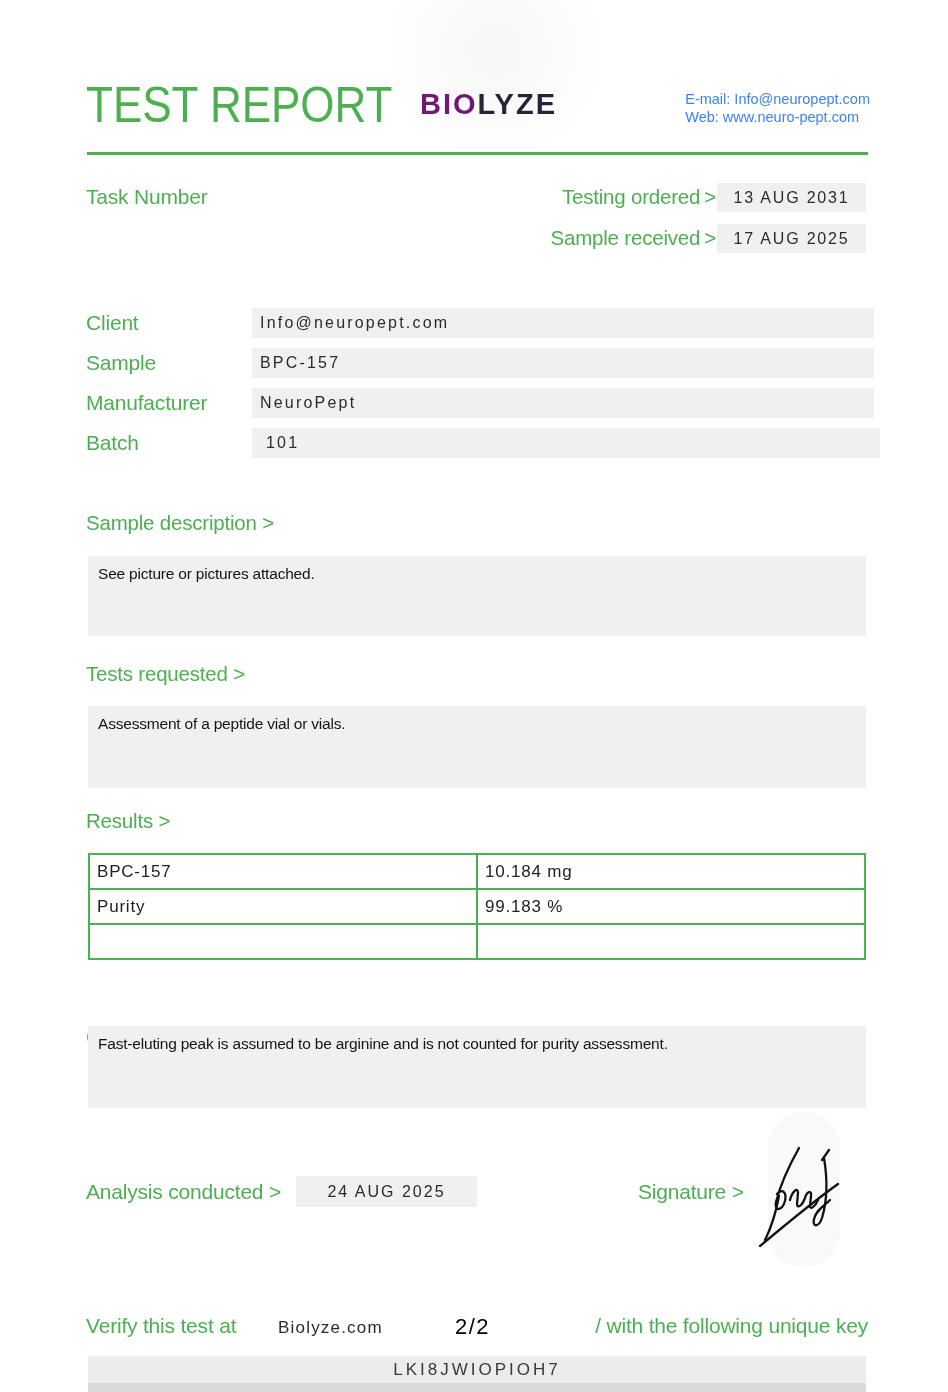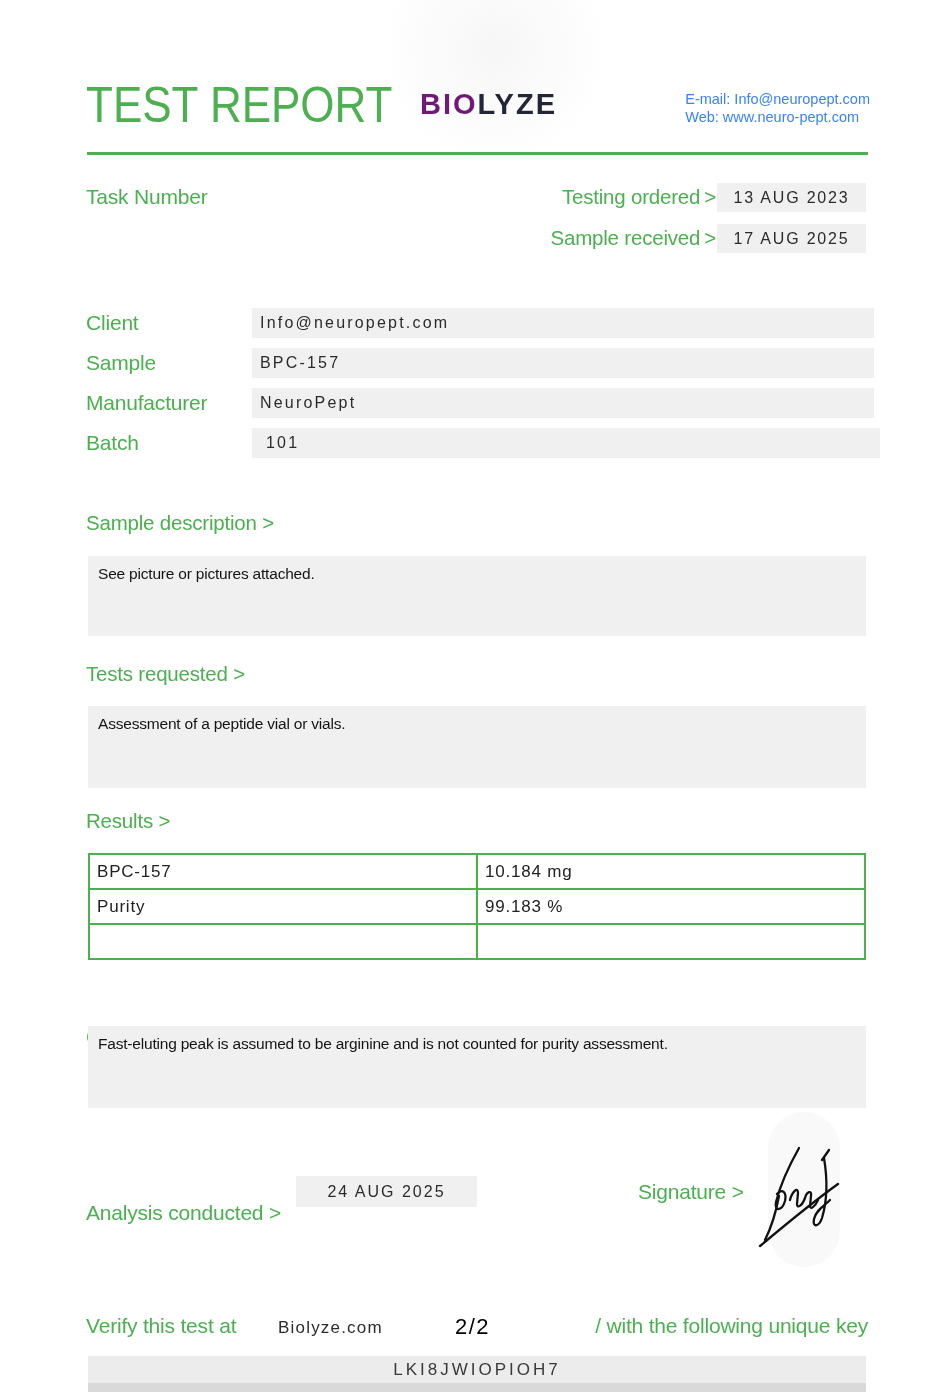--- a/index.html
+++ b/index.html
@@ -84,21 +84,21 @@
     <div>Web: www.neuro-pept.com</div>
   </div>
   <div class="header-rule"></div>
 
   <div class="g-label" style="left:86px;top:185px;">Task Number</div>
 
   <div class="date-row" style="top:185px;">
     <span>Testing ordered</span>
       <span>&gt;</span>
   </div>
-  <div class="v-box v-center" style="left:717px;top:183px;width:149px;height:29px;letter-spacing:1.8px;">13 AUG 2023</div>
+  <div class="v-box v-center" style="left:717px;top:183px;width:149px;height:29px;letter-spacing:1.8px;">13 AUG 2031</div>
 
   <div class="date-row" style="top:226px;">
     <span>Sample received</span>
       <span>&gt;</span>
   </div>
   <div class="v-box v-center" style="left:717px;top:224px;width:149px;height:29px;letter-spacing:1.8px;">17 AUG 2025</div>
 
   <div class="g-label" style="left:86px;top:311px;">Client</div>
   <div class="v-box v-left" style="left:252px;top:308px;width:614px;height:30px;">Info@neuropept.com</div>
 
@@ -131,21 +131,21 @@
       <tr>
         <td></td>
         <td></td>
       </tr>
     </tbody>
   </table>
 
   <div class="g-head" style="left:86px;top:1025px;text-align:right;">Comments &gt;</div>
   <div class="t-box" style="top:1026px;height:82px;">Fast-eluting peak is assumed to be arginine and is not counted for purity assessment.</div>
 
-  <div class="g-head" style="left:86px;top:1180px;font-size:21px;margin-top:21px;">Analysis conducted &gt;</div>
+  <div class="g-head" style="left:86px;top:1180px;font-size:21px;">Analysis conducted &gt;</div>
   <div class="v-box v-center" style="left:296px;top:1176px;width:181px;height:31px;letter-spacing:2px;">24 AUG 2025</div>
 
   <div class="g-head" style="left:638px;top:1180px;font-size:21px;">Signature &gt;</div>
   <svg class="sig-svg" width="100" height="120" viewBox="0 0 100 120">
     <g fill="none" stroke="#111111" stroke-width="2.3" stroke-linecap="round">
       <path d="M8,108 C32,88 58,66 86,46"></path>
       <path d="M47,10 C38,26 28,48 24,64 C22,74 30,73 33,63 C35,54 30,50 25,56 M27,58 C24,74 19,90 13,102"></path>
       <path d="M38,62 C40,54 46,48 46,55 L45,66 C45,71 50,68 53,60 C55,53 60,52 59,58 L58,68 C58,72 63,69 66,62"></path>
       <path d="M72,20 C75,38 76,60 70,80 C67,89 60,90 62,81 C64,72 72,68 78,62 M70,22 L77,12"></path>
     </g>

